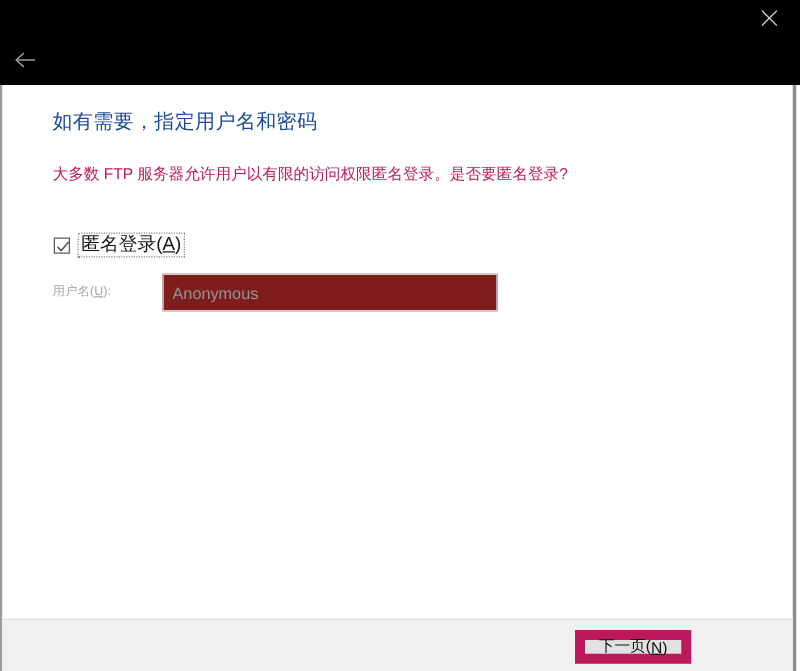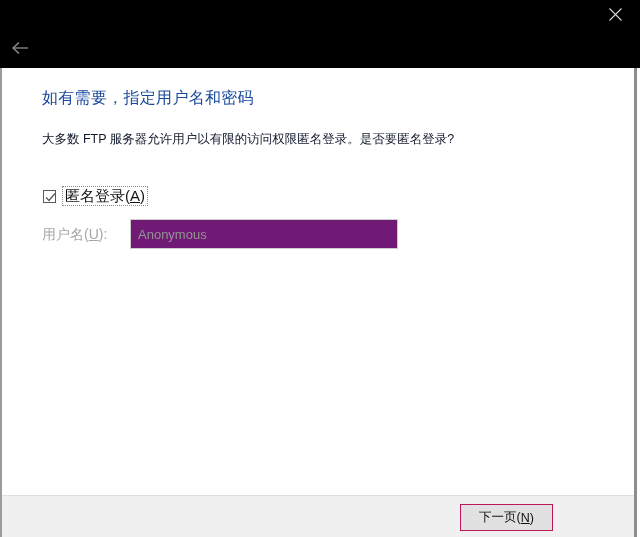--- a/index.html
+++ b/index.html
@@ -94,21 +94,21 @@
     color: #18489c;
     letter-spacing: 0.3px;
     white-space: nowrap;
   }
   .subtext {
     position: absolute;
     left: 40px;
     top: 62px;
     font-size: 12.5px;
     line-height: 18px;
-    color: #0f172a;
+    color: #be185d;
     white-space: nowrap;
   }
 
   
   .check-row {
     position: absolute;
     left: 41px;
     top: 119px;
     height: 18px;
     display: flex;
@@ -137,36 +137,36 @@
     border: 1px dotted #8a8a8a;
     white-space: nowrap;
   }
   .check-label u { text-decoration: underline; }
 
   
   .user-label {
     position: absolute;
     left: 40px;
     top: 157px;
-    font-size: 14px;
+    font-size: 10px;
     line-height: 18px;
     color: #a6a6a6;
     white-space: nowrap;
   }
   .user-label u { text-decoration: underline; }
 
   .user-input {
     position: absolute;
     left: 128px;
     top: 151px;
     width: 268px;
     height: 30px;
     box-sizing: border-box;
     border: 1px solid #cdcdcd;
-    background: #701a75;
+    background: #7f1d1d;
     color: #949494;
     font-family: "Liberation Sans", "DejaVu Sans", sans-serif;
     font-size: 13px;
     padding: 0 7px;
     outline: none;
   }
 
   
   .footer {
     position: absolute;
@@ -191,21 +191,21 @@
     cursor: default;
     white-space: nowrap;
   }
   .btn u { text-decoration: underline; }
 
   .btn-next {
     left: 458px;
     top: 8px;
     width: 93px;
     height: 27px;
-    border: 1px solid #be185d;
+    border: 8px solid #be185d;
     background: #e1e1e1;
   }
   .btn-cancel {
     left: 560px;
     top: 9px;
     width: 70px;
     height: 25px;
   }
 </style>
 </head>

